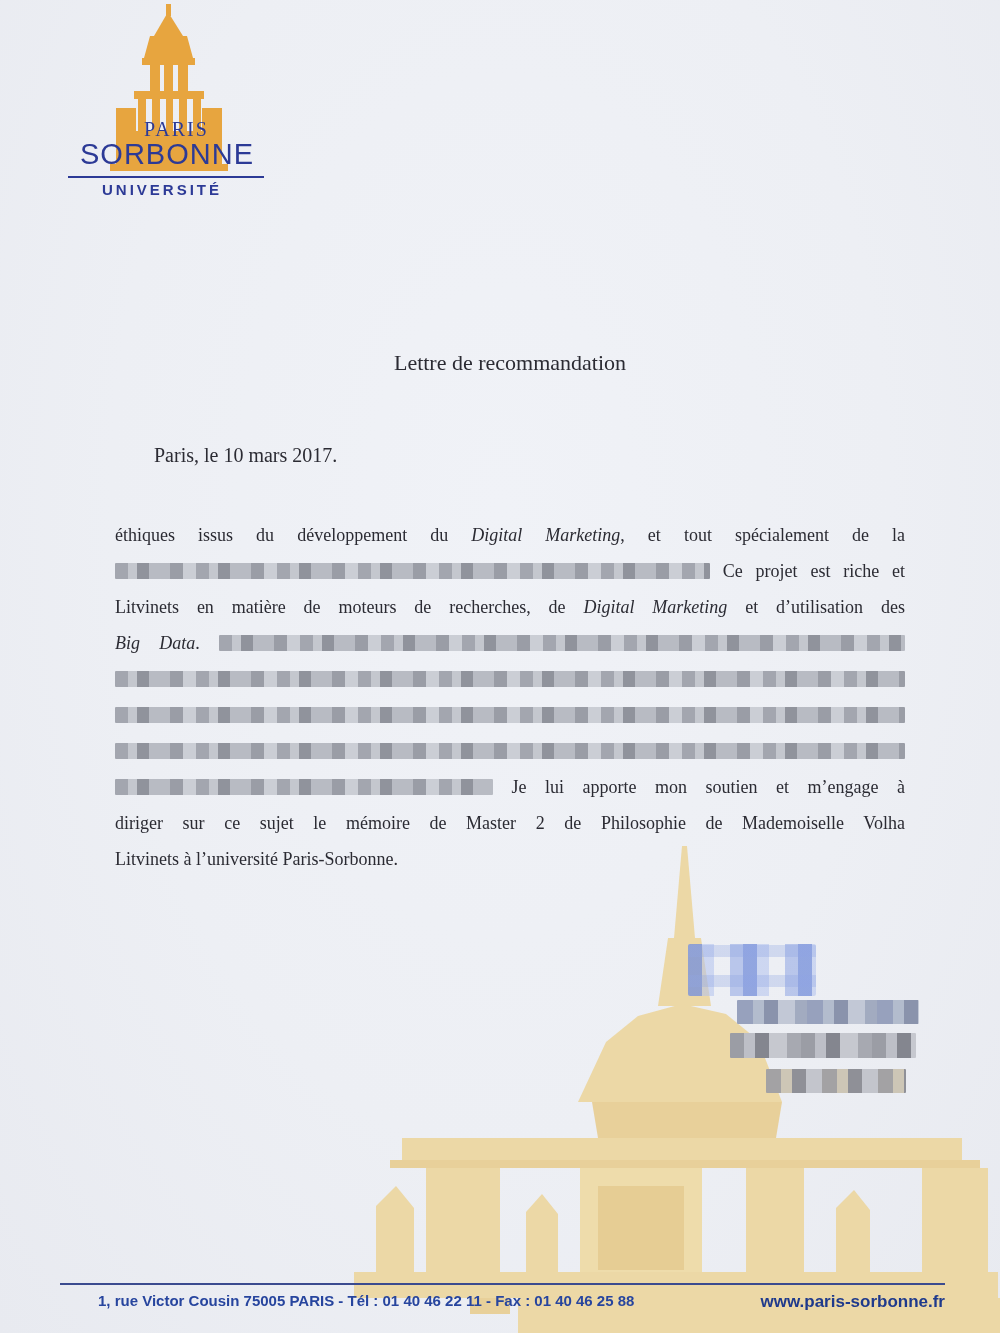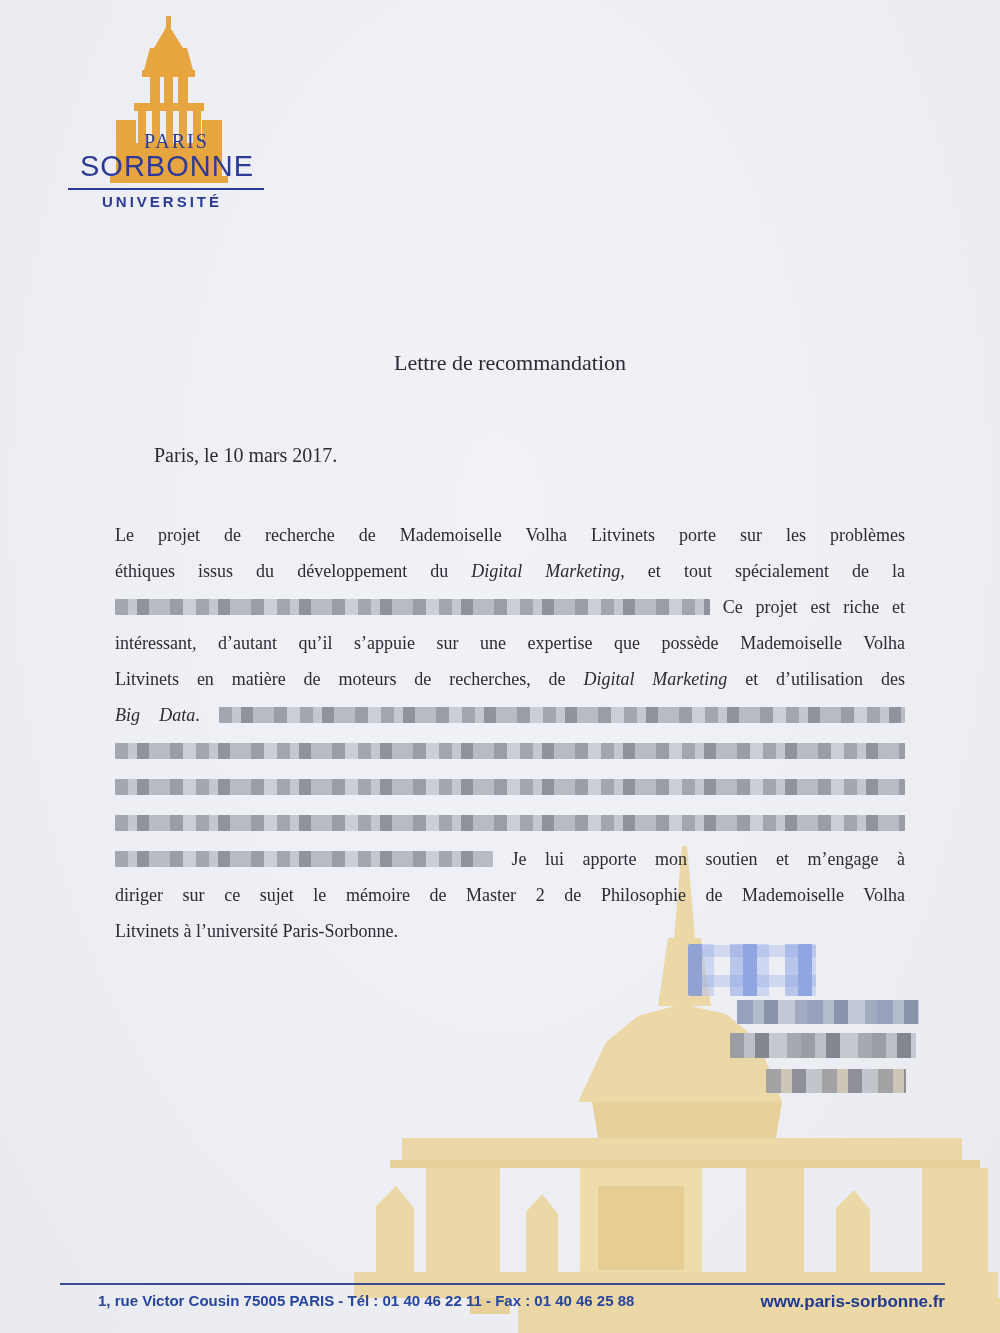--- a/index.html
+++ b/index.html
@@ -3,21 +3,21 @@
 <meta charset="utf-8">
 <style>
   html,body{margin:0;padding:0;}
   body{background:#d8dade;font-family:"Liberation Serif",serif;}
   .page{
     position:relative;width:1000px;height:1333px;margin:0 auto;overflow:hidden;
     background:radial-gradient(ellipse at 50% 38%, #f0f2f7 0%, #edeff4 55%, #e8eaf0 100%);
     color:#2e2e36;
   }
   
-  .logo{position:absolute;left:66px;top:14px;width:210px;height:200px;}
+  .logo{position:absolute;left:66px;top:2px;width:210px;height:200px;}
   .logo svg{position:absolute;left:38px;top:2px;}
   .logo-paris{
     position:absolute;left:78px;top:116px;font-family:"Liberation Serif",serif;
     font-size:20px;letter-spacing:2px;color:#2c3a96;
   }
   .logo-sorbonne{
     position:absolute;left:14px;top:136px;font-family:Liberation Sans, sans-serif;
     font-size:29px;letter-spacing:1px;color:#2c3a96;
   }
   .logo-rule{position:absolute;left:2px;top:174px;width:196px;height:2px;background:#2c3a96;}
@@ -141,24 +141,22 @@
     <div class="logo-paris">PARIS</div>
     <div class="logo-sorbonne">SORBONNE</div>
     <div class="logo-rule"></div>
     <div class="logo-univ">UNIVERSITÉ</div>
   </div>
 
   <div class="title">Lettre de recommandation</div>
   <div class="date">Paris, le 10 mars 2017.</div>
 
   <div class="body-text">
-      <div class="line"><span>Le projet de recherche de Mademoiselle Volha Litvinets porte sur les problèmes</span></div>
       <div class="line"><span>éthiques issus du développement du </span><em>Digital Marketing</em><span>, et tout spécialement de la</span></div>
       <div class="line"><span class="redact" style="width: 595px;"></span><span> Ce projet est riche et</span></div>
-      <div class="line"><span>intéressant, d’autant qu’il s’appuie sur une expertise que possède Mademoiselle Volha</span></div>
       <div class="line"><span>Litvinets en matière de moteurs de recherches, de </span><em>Digital Marketing</em><span> et d’utilisation des</span></div>
       <div class="line"><em>Big Data</em><span>. </span><span class="redact" style="width: 686px;"></span></div>
       <div class="line"><span class="redact" style="width: 790px;"></span></div>
       <div class="line"><span class="redact" style="width: 790px;"></span></div>
       <div class="line"><span class="redact" style="width: 790px;"></span></div>
       <div class="line"><span class="redact" style="width: 378px;"></span><span> Je lui apporte mon soutien et m’engage à</span></div>
       <div class="line"><span>diriger sur ce sujet le mémoire de Master 2 de Philosophie de Mademoiselle Volha</span></div>
       <div class="line last"><span>Litvinets à l’université Paris-Sorbonne.</span></div>
     </div>
 

